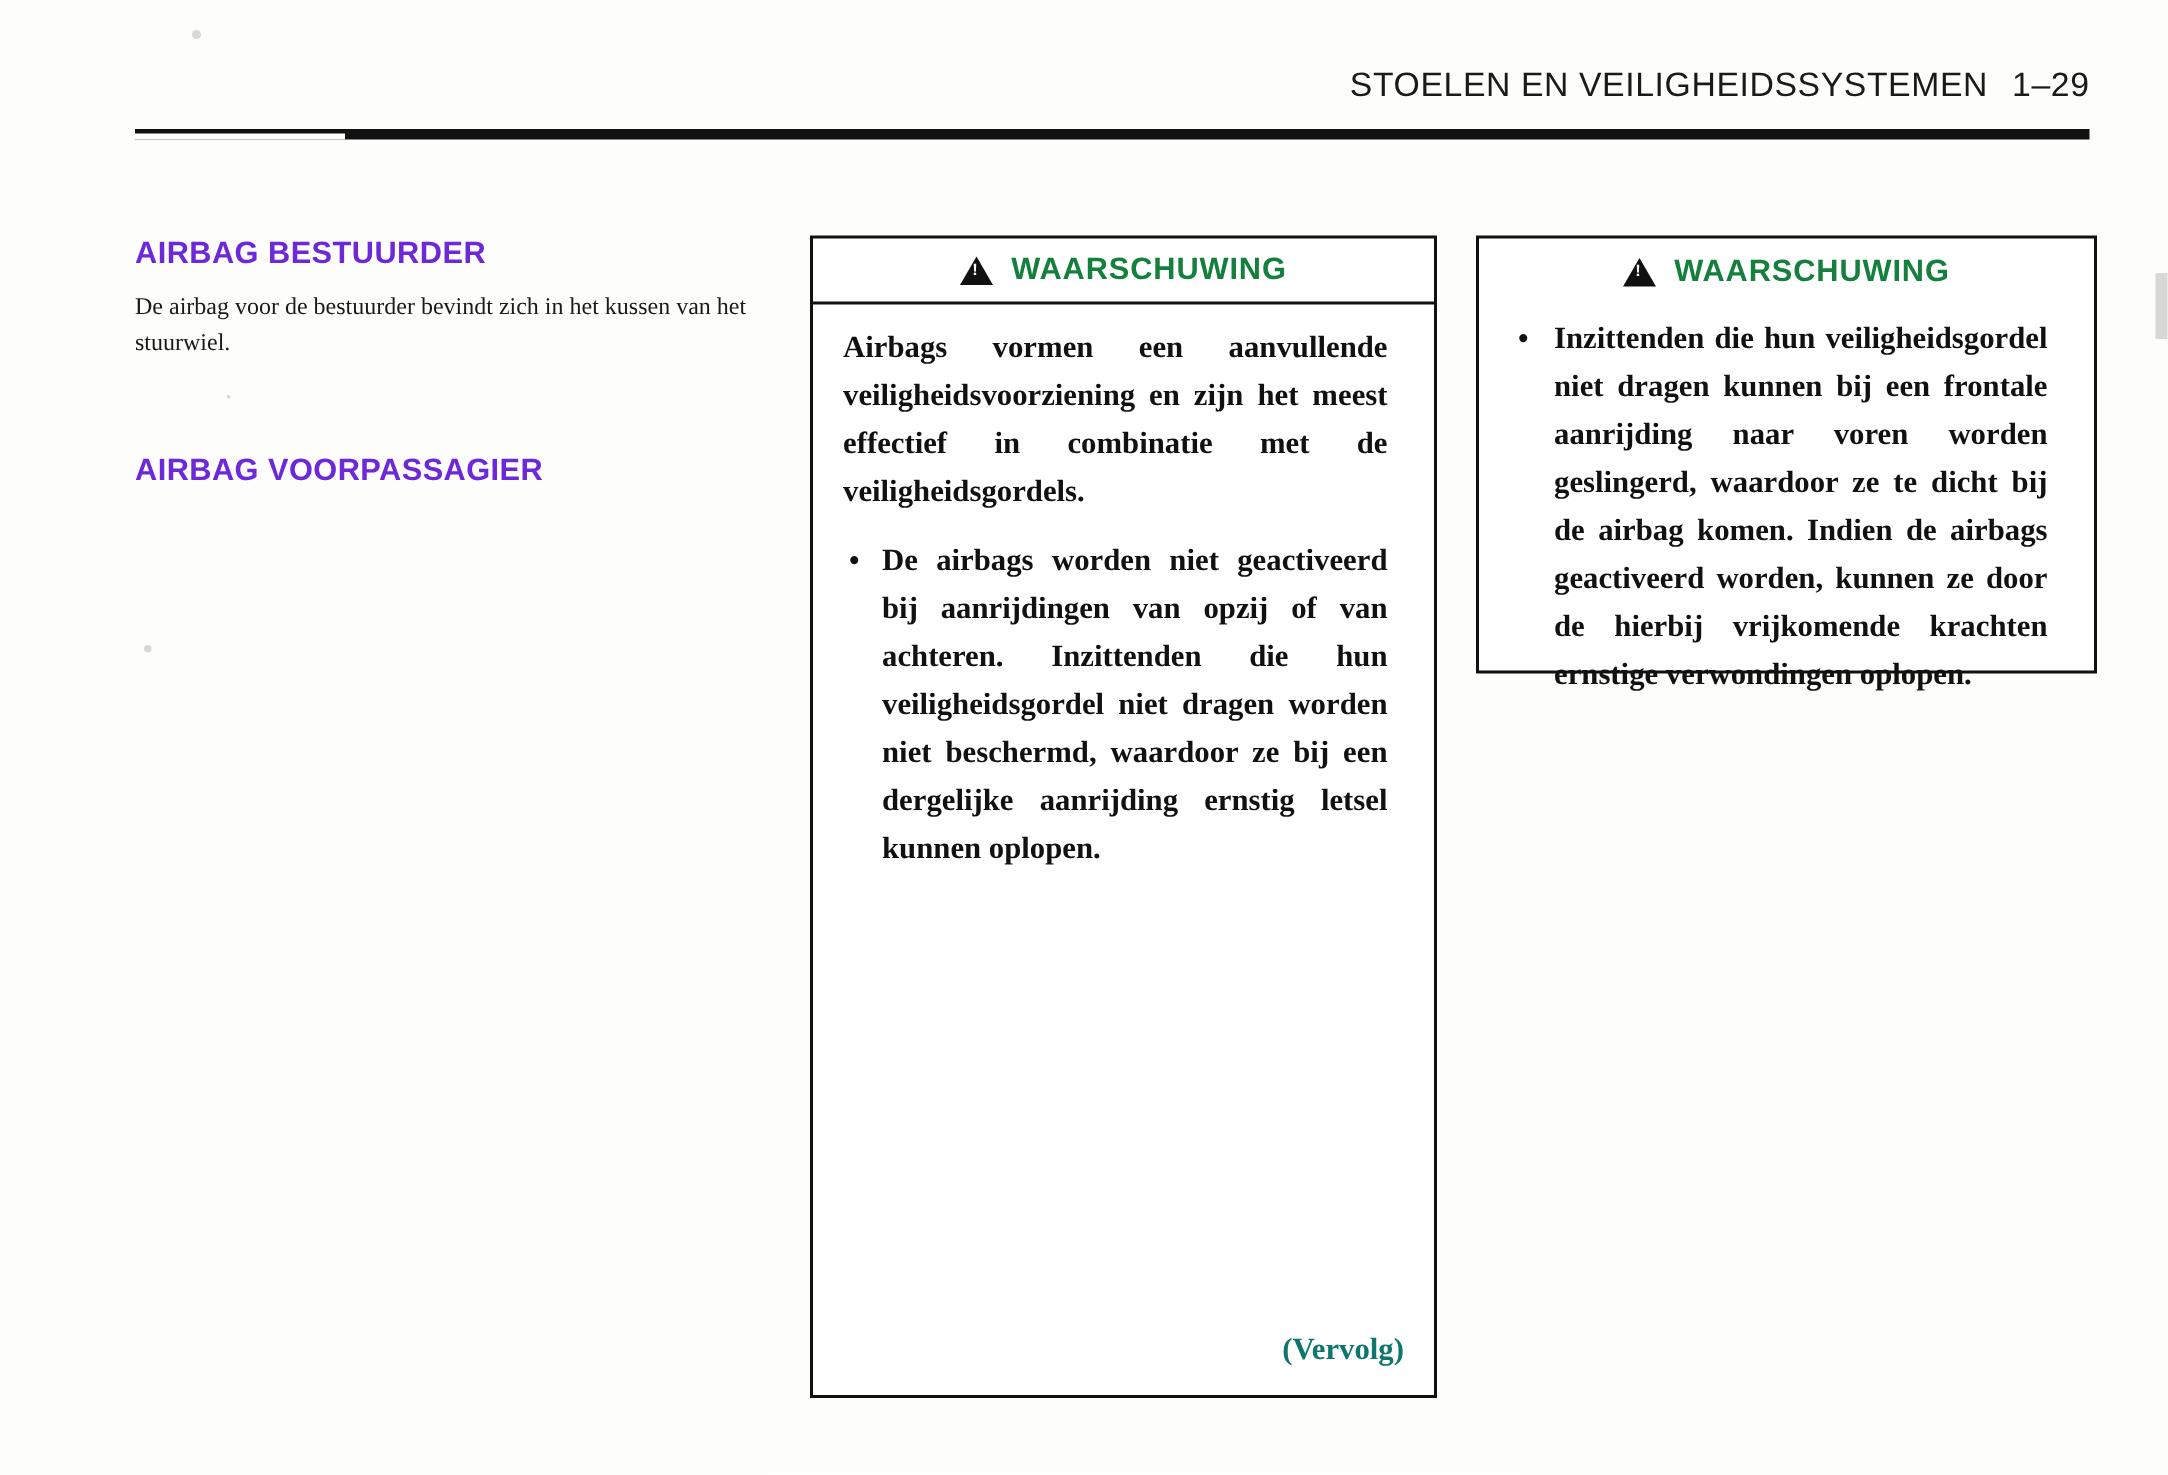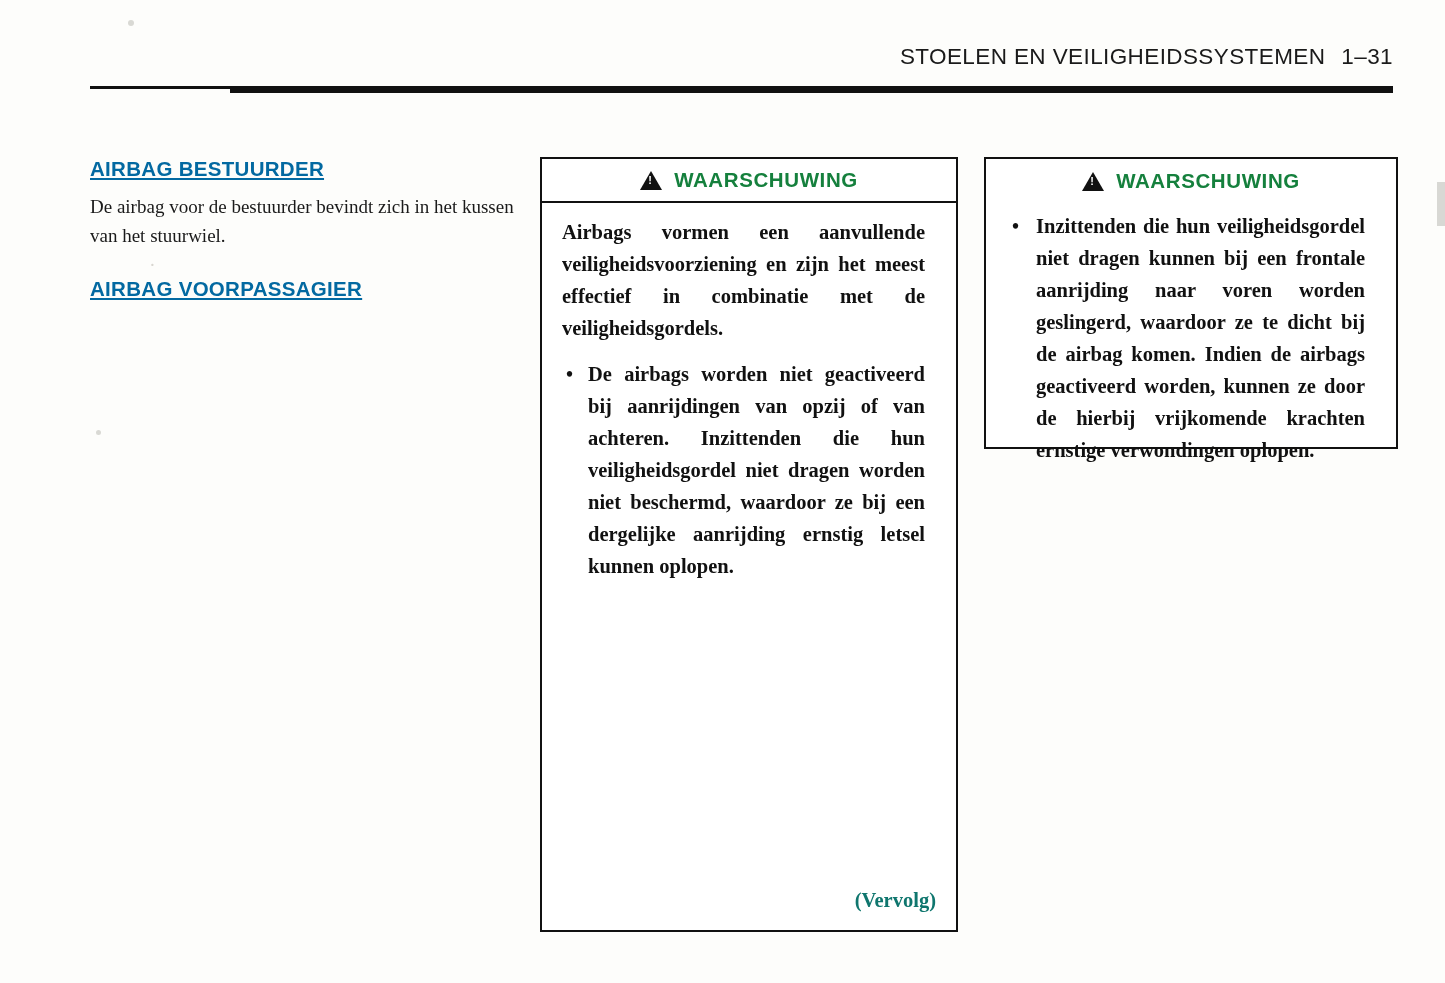--- a/index.html
+++ b/index.html
@@ -59,30 +59,29 @@
     position: absolute;
     left: 90px;
     top: 157px;
     width: 430px;
   }
   .sec-title {
     font-family: "Liberation Sans", sans-serif;
     font-weight: bold;
     font-size: 20.5px;
     letter-spacing: 0.3px;
-    color: #0369a1;
+    color: #6d28d9;
     margin: 0 0 12px 0;
-    text-decoration: underline;
   }
   .sec-title.second {
-    margin-top: 26px;
+    margin-top: 60px;
   }
   .body-text {
     font-family: "Liberation Serif", serif;
-    font-size: 19px;
+    font-size: 16px;
     line-height: 1.52;
     color: #1a1a1a;
     margin: 0;
   }
 
   
   .warn-box {
     position: absolute;
     border: 2px solid #111;
     background: #fff;
@@ -216,21 +215,21 @@
     white-space: nowrap;
     pointer-events: none;
   }
 </style>
 </head>
 <body>
 
 <div class="page">
 
   <div class="header">
-    <span>STOELEN EN VEILIGHEIDSSYSTEMEN</span><span class="pagenum">1–31</span>
+    <span>STOELEN EN VEILIGHEIDSSYSTEMEN</span><span class="pagenum">1–29</span>
   </div>
   <div class="header-rule"></div>
 
   <div class="left-col">
     <h2 class="sec-title">AIRBAG BESTUURDER</h2>
     <p class="body-text">De airbag voor de bestuurder bevindt zich in het kussen van het stuurwiel.</p>
 
     <h2 class="sec-title second">AIRBAG VOORPASSAGIER</h2>
   </div>
 

